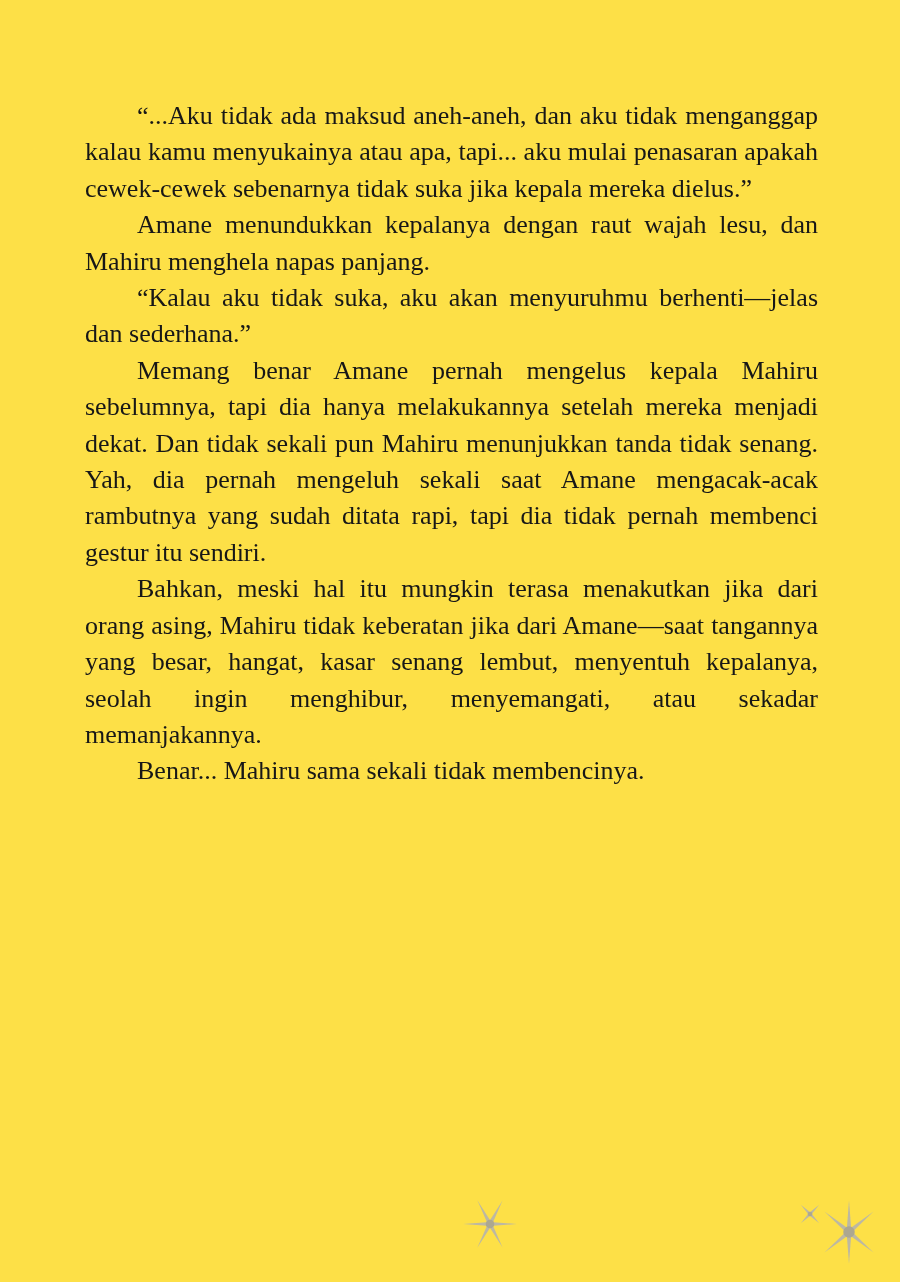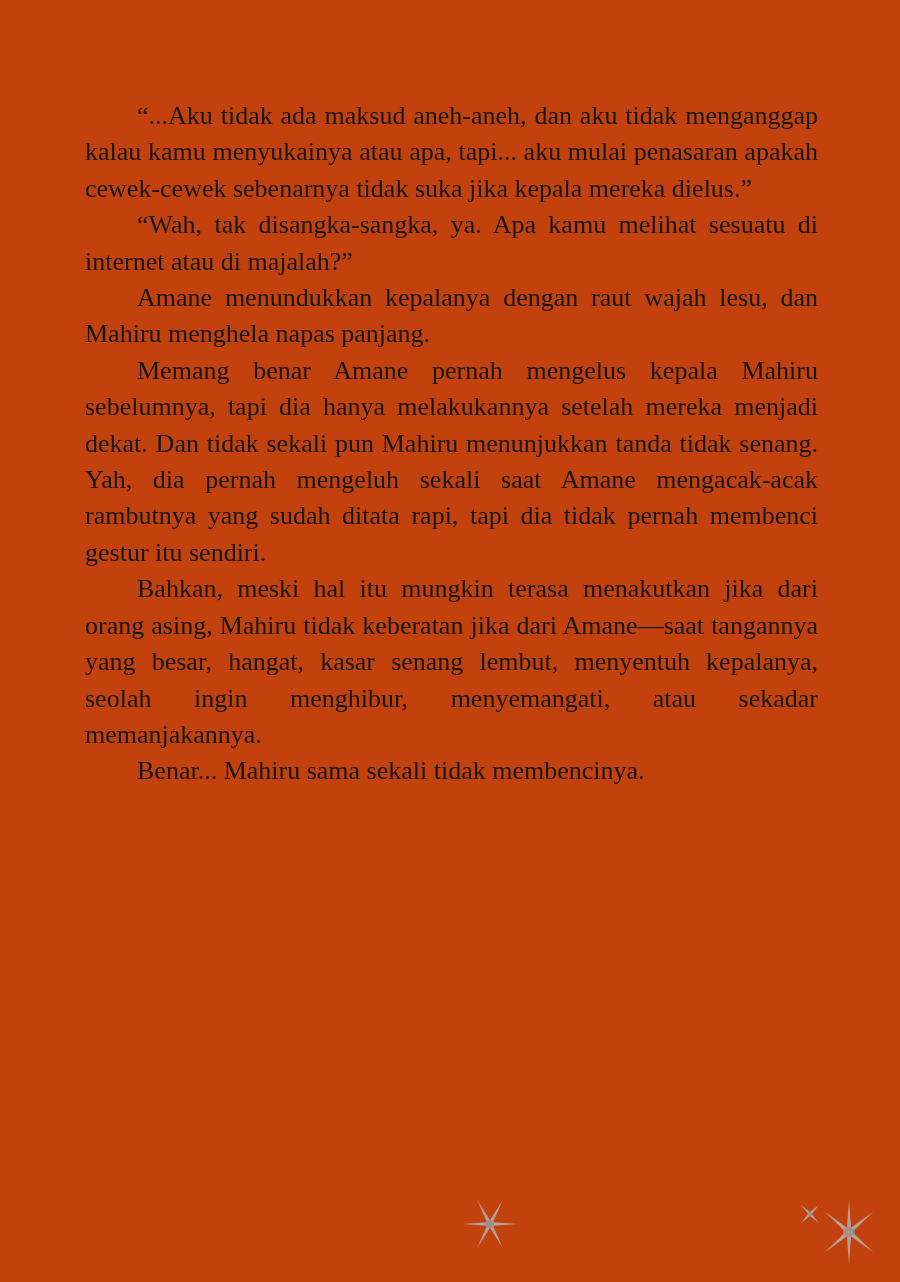--- a/index.html
+++ b/index.html
@@ -4,21 +4,21 @@
 <style>
   html, body {
     margin: 0;
     padding: 0;
     background: #ffffff;
   }
   .page {
     position: relative;
     width: 900px;
     height: 1282px;
-    background: #c2410c;
+    background: #fde047;
     overflow: hidden;
     font-family: "Liberation Serif", "DejaVu Serif", serif;
   }
   .text-block {
     position: absolute;
     left: 85px;
     top: 98px;
     width: 733px;
     font-size: 26px;
     line-height: 36.4px;
@@ -40,22 +40,22 @@
   .sparkle-large-right  { left: 817px; top: 1200px; width: 64px; height: 64px; }
   .sparkle svg { display: block; width: 100%; height: 100%; opacity: 0.85; }
 </style>
 </head>
 <body>
 
 <div class="page">
 
   <div class="text-block">
     <p>“...Aku tidak ada maksud aneh-aneh, dan aku tidak menganggap kalau kamu menyukainya atau apa, tapi... aku mulai penasaran apakah cewek-cewek sebenarnya tidak suka jika kepala mereka dielus.”</p>
-    <p>“Wah, tak disangka-sangka, ya. Apa kamu melihat sesuatu di internet atau di majalah?”</p>
     <p>Amane menundukkan kepalanya dengan raut wajah lesu, dan Mahiru menghela napas panjang.</p>
+    <p>“Kalau aku tidak suka, aku akan menyuruhmu berhenti—jelas dan sederhana.”</p>
     <p>Memang benar Amane pernah mengelus kepala Mahiru sebelumnya, tapi dia hanya melakukannya setelah mereka menjadi dekat. Dan tidak sekali pun Mahiru menunjukkan tanda tidak senang. Yah, dia pernah mengeluh sekali saat Amane mengacak-acak rambutnya yang sudah ditata rapi, tapi dia tidak pernah membenci gestur itu sendiri.</p>
     <p>Bahkan, meski hal itu mungkin terasa menakutkan jika dari orang asing, Mahiru tidak keberatan jika dari Amane—saat tangannya yang besar, hangat, kasar senang lembut, menyentuh kepalanya, seolah ingin menghibur, menyemangati, atau sekadar memanjakannya.</p>
     <p>Benar... Mahiru sama sekali tidak membencinya.</p>
   </div>
 
   <div class="sparkle sparkle-medium-center">
     <svg viewBox="0 0 100 100" xmlns="http://www.w3.org/2000/svg">
       <g fill="#b2b2b2">
         <polygon points="0,50 50,46.2 100,50 50,53.8"></polygon>
         <polygon points="0,50 50,46.2 100,50 50,53.8" transform="rotate(62 50 50)"></polygon>

